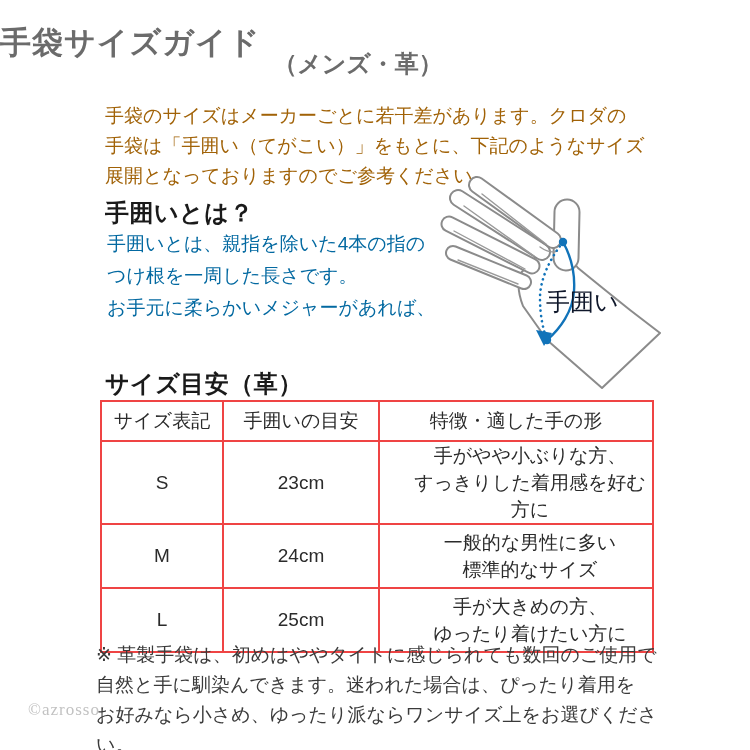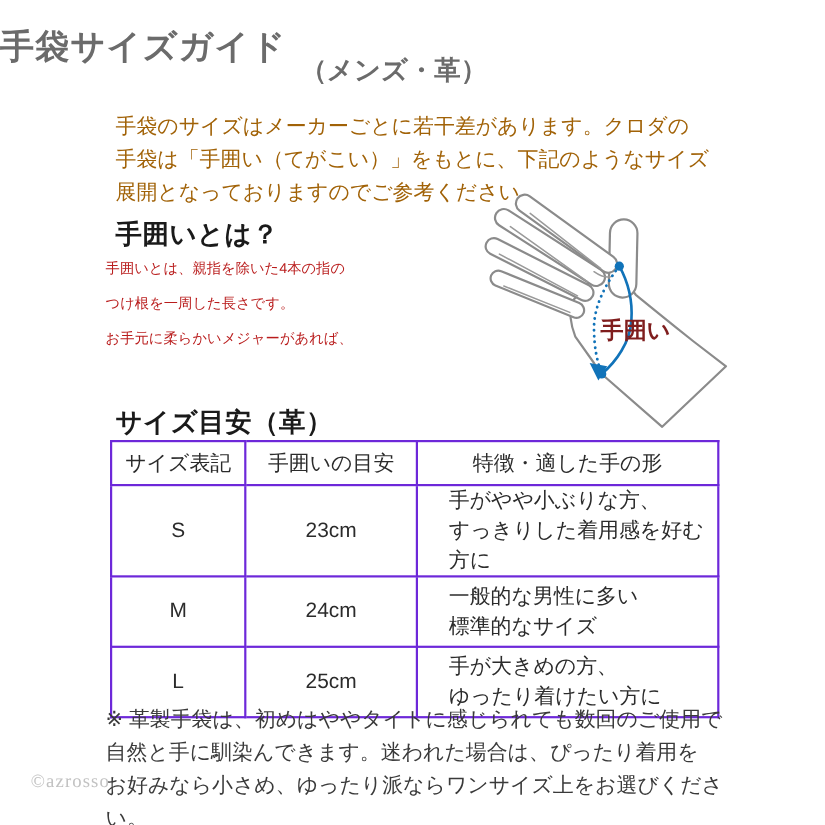--- a/index.html
+++ b/index.html
@@ -40,54 +40,54 @@
   .sec-heading {
     position: absolute;
     font-size: 24px;
     font-weight: bold;
     color: #1a1a1a;
     letter-spacing: 0.5px;
   }
   .sec1-heading { top: 197px; left: 105px; }
   .sec1-body {
     position: absolute;
-    top: 228px; left: 96px; width: 345px;
-    font-size: 13px;
+    top: 228px; left: 107px; width: 345px;
+    font-size: 19px;
     line-height: 32px;
-    color: #b91c1c;
+    color: #0369a1;
   }
   .glove-figure {
     position: absolute;
     top: 170px; left: 420px;
     width: 262px; height: 236px;
   }
   .measure-label {
     position: absolute;
     top: 286px; left: 546px;
-    font-size: 21px;
-    font-weight: 700;
-    color: #7f1d1d;
+    font-size: 24px;
+    font-weight: 400;
+    color: #0f172a;
   }
   .sec2-heading { top: 368px; left: 105px; }
   .size-table {
     position: absolute;
     top: 400px; left: 100px;
     border-collapse: collapse;
     table-layout: fixed;
     font-size: 19px;
     color: #2b2b2b;
   }
   .size-table th, .size-table td {
-    border: 2px solid #6d28d9;
+    border: 2px solid #ef4444;
     font-weight: normal;
   }
   .size-table th { height: 40px; text-align: center; }
   .size-table td { height: 64px; text-align: center; }
   .size-table td.desc {
-    text-align: left;
+    text-align: center;
     padding-left: 28px;
     line-height: 27px;
     white-space: pre-line;
   }
   .col-size  { width: 122px; }
   .col-circ  { width: 156px; }
   .col-desc  { width: 274px; }
   .note {
     position: absolute;
     top: 640px; left: 96px; width: 580px;

